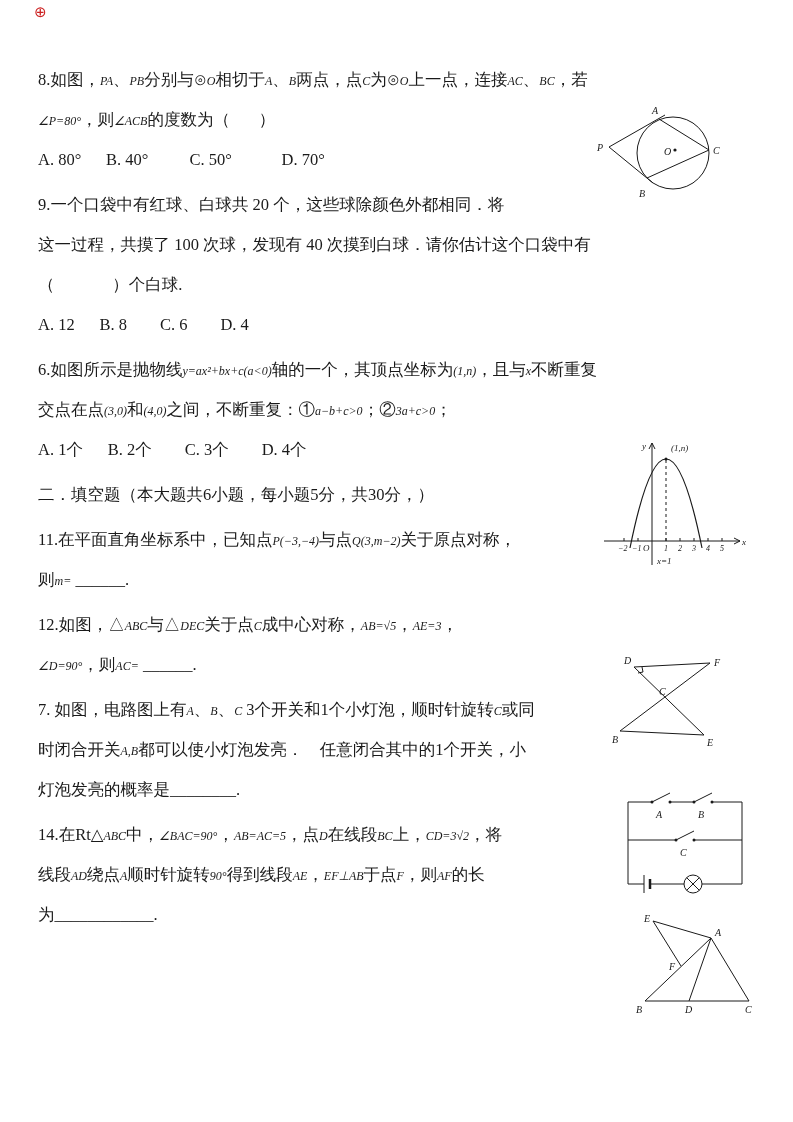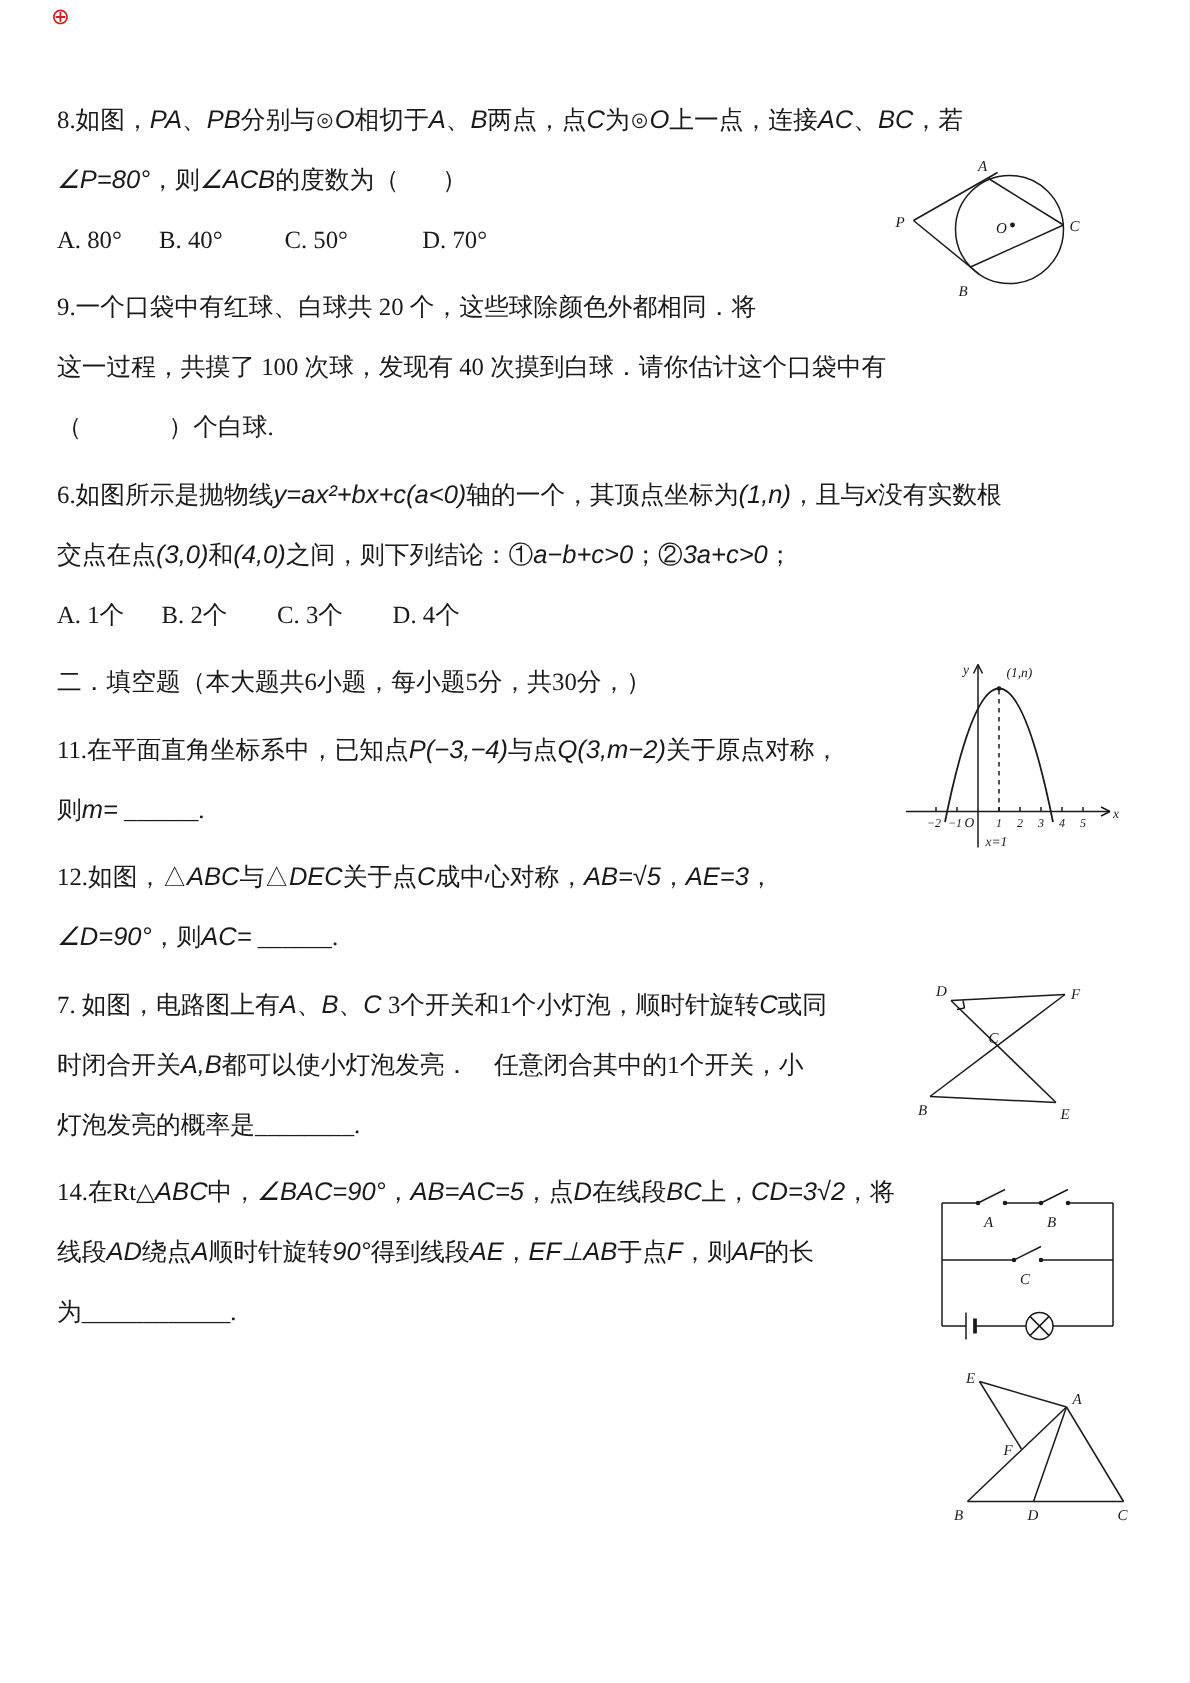--- a/index.html
+++ b/index.html
@@ -22,46 +22,47 @@
   }
   .question{margin-top:5px;}
   .question:first-child{margin-top:0;}
   .line{
     height:40px;line-height:40px;
     font-size:16.5px;
     white-space:pre;
   }
   .cn{font-family:"Liberation Serif", serif;font-style:normal;}
   .math{
-    font-family:Liberation Sans, sans-serif;
+    font-family:Liberation Serif, serif;
     font-style:italic;
-    font-size:17px;
+    font-size:12px;
   }
   .figure-layer{position:absolute;left:0;top:0;width:793px;height:1122px;pointer-events:none;}
   .figure-layer svg{position:absolute;overflow:visible;}
 </style>
 </head>
 <body>
 
 <div class="page">
   <span class="corner-icon">⊕</span>
   <div class="text-column">
       <div class="question">
         <div class="line"><span class="cn">8.如图，</span><span class="math">PA</span><span class="cn">、</span><span class="math">PB</span><span class="cn">分别与⊙</span><span class="math">O</span><span class="cn">相切于</span><span class="math">A</span><span class="cn">、</span><span class="math">B</span><span class="cn">两点，点</span><span class="math">C</span><span class="cn">为⊙</span><span class="math">O</span><span class="cn">上一点，连接</span><span class="math">AC</span><span class="cn">、</span><span class="math">BC</span><span class="cn">，若</span></div>
         <div class="line"><span class="math">∠P=80°</span><span class="cn">，则</span><span class="math">∠ACB</span><span class="cn">的度数为（&nbsp;&nbsp;&nbsp;&nbsp;&nbsp;&nbsp;&nbsp;）</span></div>
         <div class="line"><span class="cn">A.&nbsp;80°  B.&nbsp;40°   C.&nbsp;50°   D.&nbsp;70°</span></div>
       </div>
       <div class="question">
         <div class="line"><span class="cn">9.一个口袋中有红球、白球共 20 个，这些球除颜色外都相同．将</span></div>
         <div class="line"><span class="cn">这一过程，共摸了 100 次球，发现有 40 次摸到白球．请你估计这个口袋中有</span></div>
         <div class="line"><span class="cn">（&nbsp;&nbsp;&nbsp;&nbsp;&nbsp;&nbsp;&nbsp;&nbsp;&nbsp;&nbsp;&nbsp;&nbsp;&nbsp;&nbsp;）个白球.</span></div>
+        <div class="line"><span class="cn">A.&nbsp;12  B.&nbsp;8  C.&nbsp;6  D.&nbsp;4</span></div>
       </div>
       <div class="question">
-        <div class="line"><span class="cn">6.如图所示是抛物线</span><span class="math">y=ax²+bx+c(a&lt;0)</span><span class="cn">轴的一个，其顶点坐标为</span><span class="math">(1,n)</span><span class="cn">，且与</span><span class="math">x</span><span class="cn">没有实数根</span></div>
-        <div class="line"><span class="cn">交点在点</span><span class="math">(3,0)</span><span class="cn">和</span><span class="math">(4,0)</span><span class="cn">之间，则下列结论：①</span><span class="math">a−b+c&gt;0</span><span class="cn">；②</span><span class="math">3a+c&gt;0</span><span class="cn">；</span></div>
+        <div class="line"><span class="cn">6.如图所示是抛物线</span><span class="math">y=ax²+bx+c(a&lt;0)</span><span class="cn">轴的一个，其顶点坐标为</span><span class="math">(1,n)</span><span class="cn">，且与</span><span class="math">x</span><span class="cn">不断重复</span></div>
+        <div class="line"><span class="cn">交点在点</span><span class="math">(3,0)</span><span class="cn">和</span><span class="math">(4,0)</span><span class="cn">之间，不断重复：①</span><span class="math">a−b+c&gt;0</span><span class="cn">；②</span><span class="math">3a+c&gt;0</span><span class="cn">；</span></div>
         <div class="line"><span class="cn">A.&nbsp;1个  B.&nbsp;2个  C.&nbsp;3个  D.&nbsp;4个</span></div>
       </div>
       <div class="question">
         <div class="line"><span class="cn">二．填空题（本大题共6小题，每小题5分，共30分，）</span></div>
       </div>
       <div class="question">
         <div class="line"><span class="cn">11.在平面直角坐标系中，已知点</span><span class="math">P(−3,−4)</span><span class="cn">与点</span><span class="math">Q(3,m−2)</span><span class="cn">关于原点对称，</span></div>
         <div class="line"><span class="cn">则</span><span class="math">m=</span><span class="cn">&nbsp;______.</span></div>
       </div>
       <div class="question">

